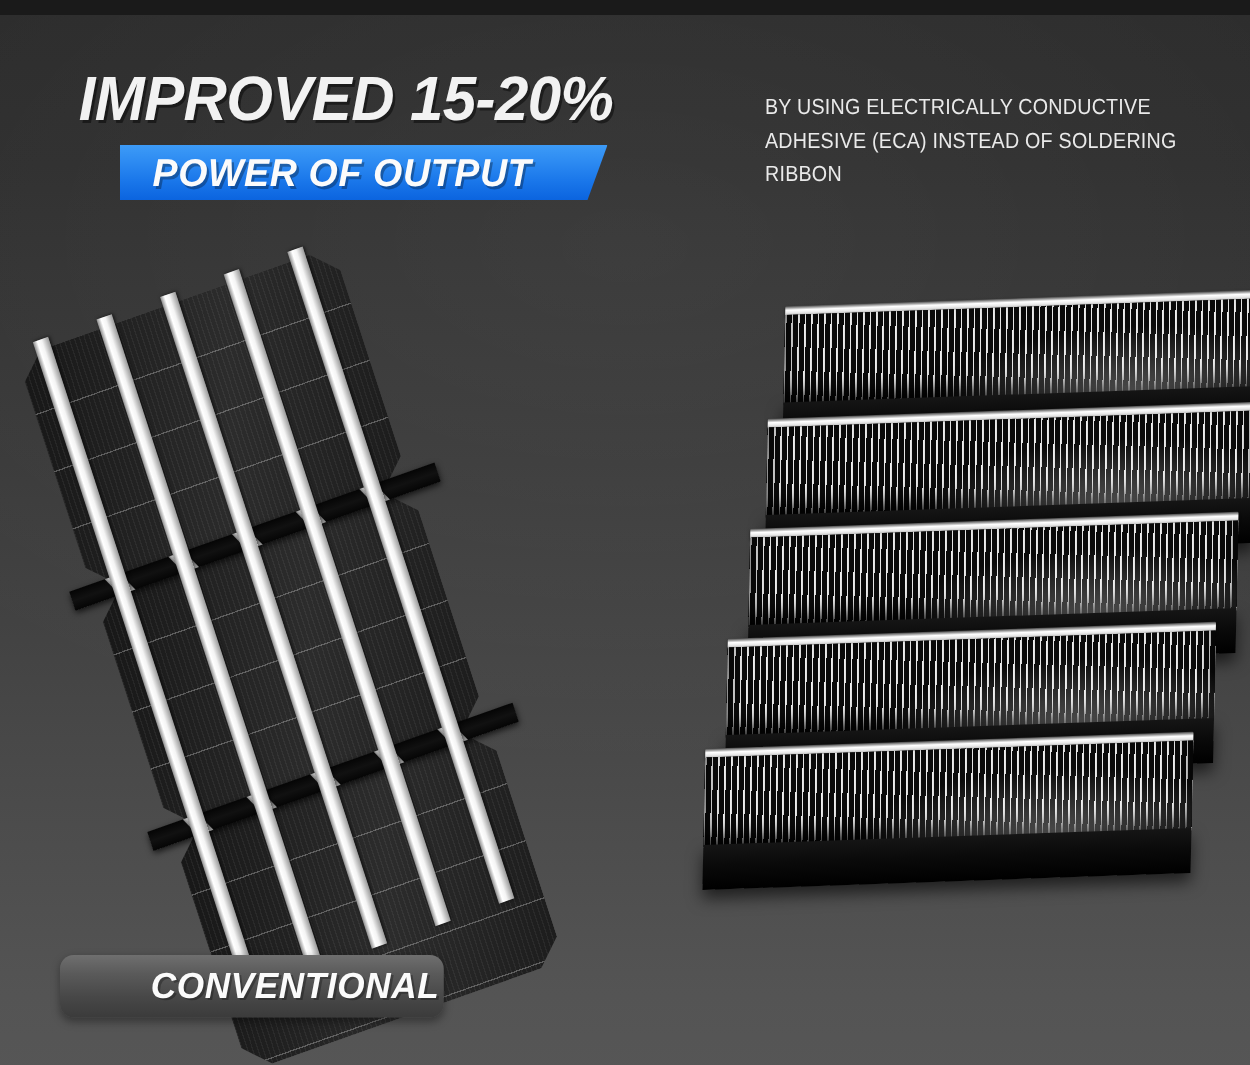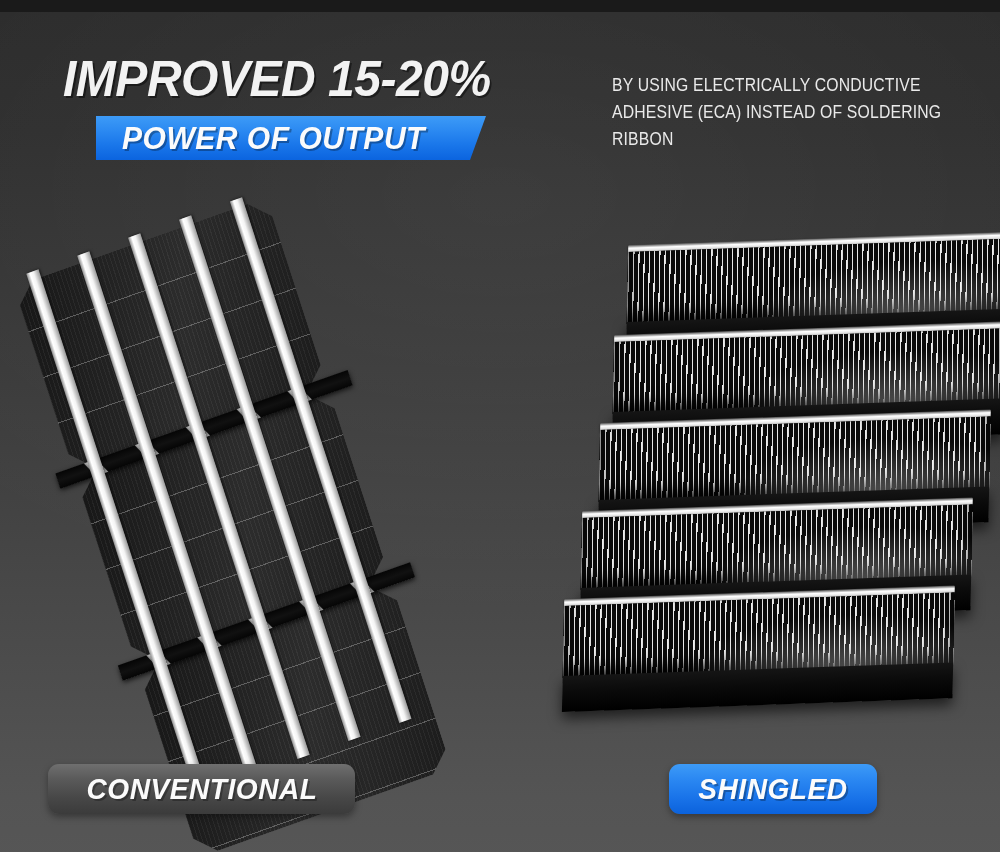--- a/index.html
+++ b/index.html
@@ -226,20 +226,21 @@
     font-style:italic;
     color:#fbfbfb;
     letter-spacing:0.5px;
     transform:scaleX(0.97);
     text-shadow:2px 2px 0 rgba(0,0,0,0.28);
     white-space:nowrap;
   }
   #badge-conventional {
     left:48px; top:752px; width:307px;
     background:linear-gradient(180deg,#6f6f6f 0%,#5a5a5a 30%,#474747 68%,#3b3b3b 100%);
+    justify-content:flex-end;
   }
   #badge-shingled {
     left:669px; top:752px; width:208px;
     background:linear-gradient(180deg,#3d9bf7 0%,#2a87f2 32%,#1872e8 70%,#0b62dc 100%);
   }
 </style>
 </head>
 <body>
 
 <div id="root">
@@ -330,17 +331,14 @@
       </div>
     </div>
 
   </div>
 
 
   <div class="label-badge" id="badge-conventional">
     <span>CONVENTIONAL</span>
   </div>
 
-  <div class="label-badge" id="badge-shingled">
-    <span>SHINGLED</span>
-  </div>
 
 </div>
 
 </body></html>

